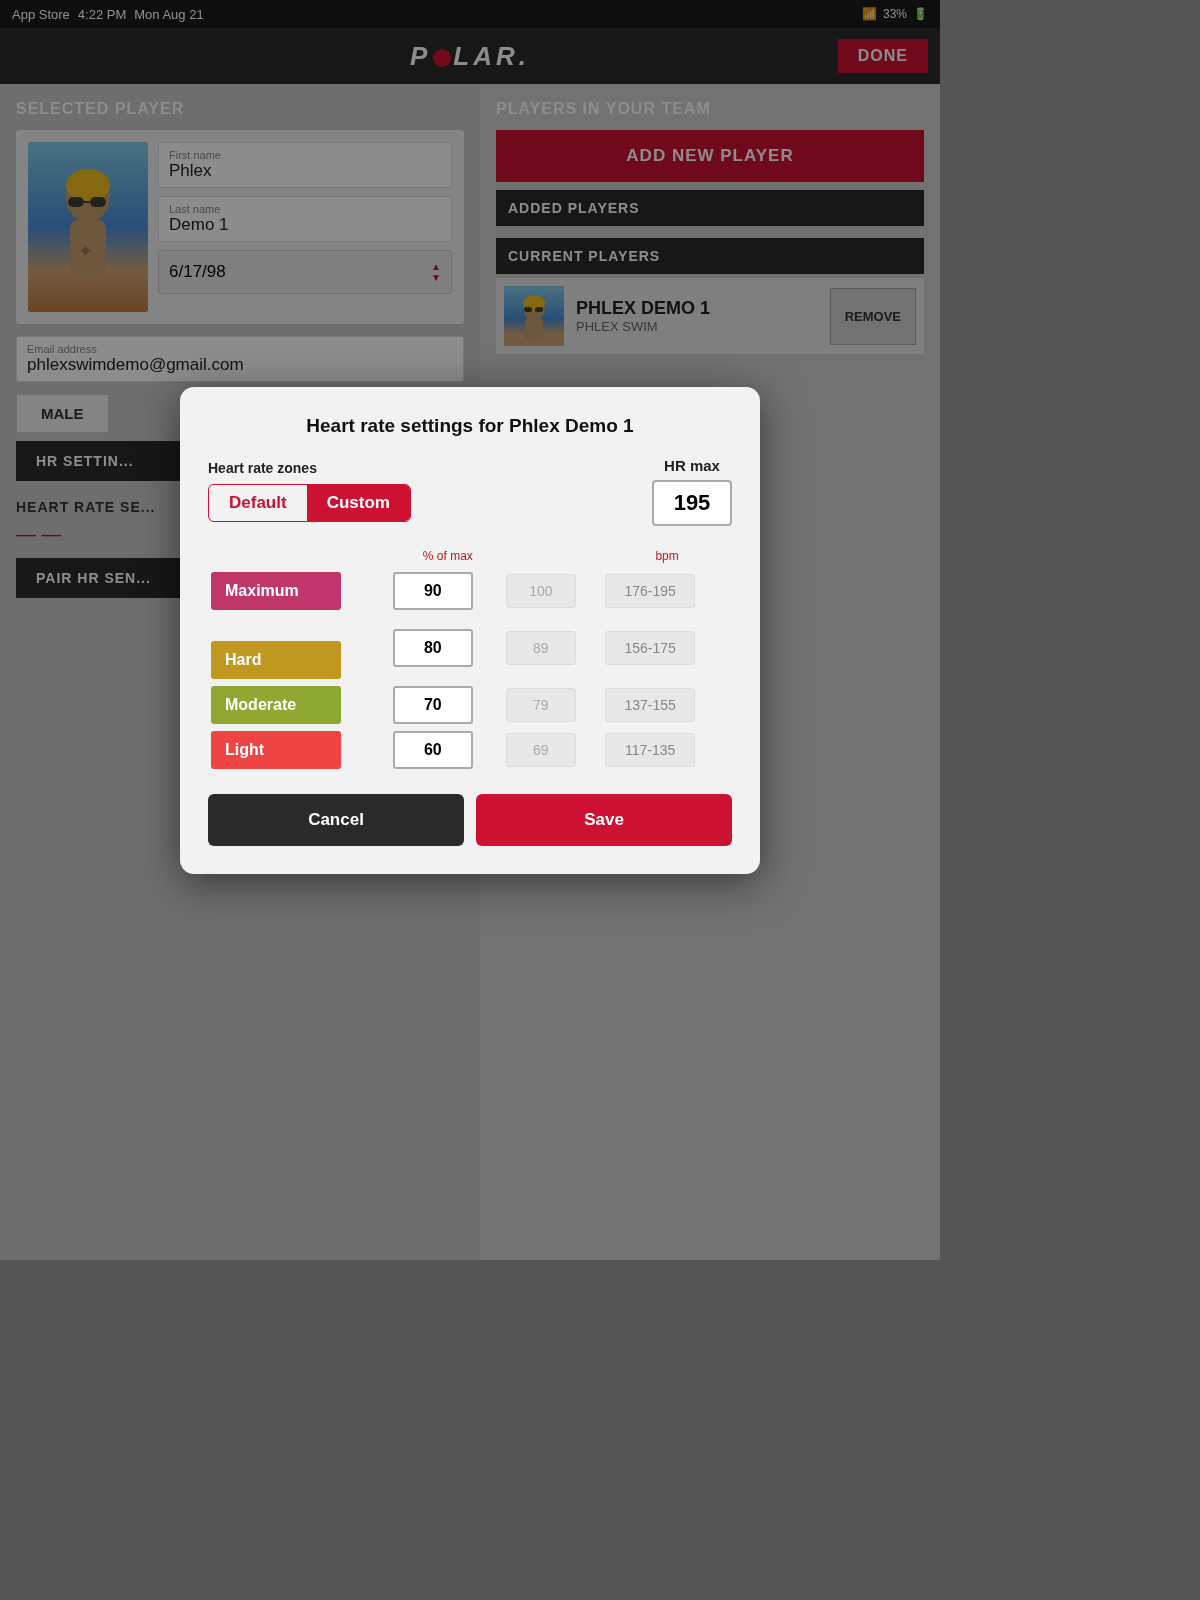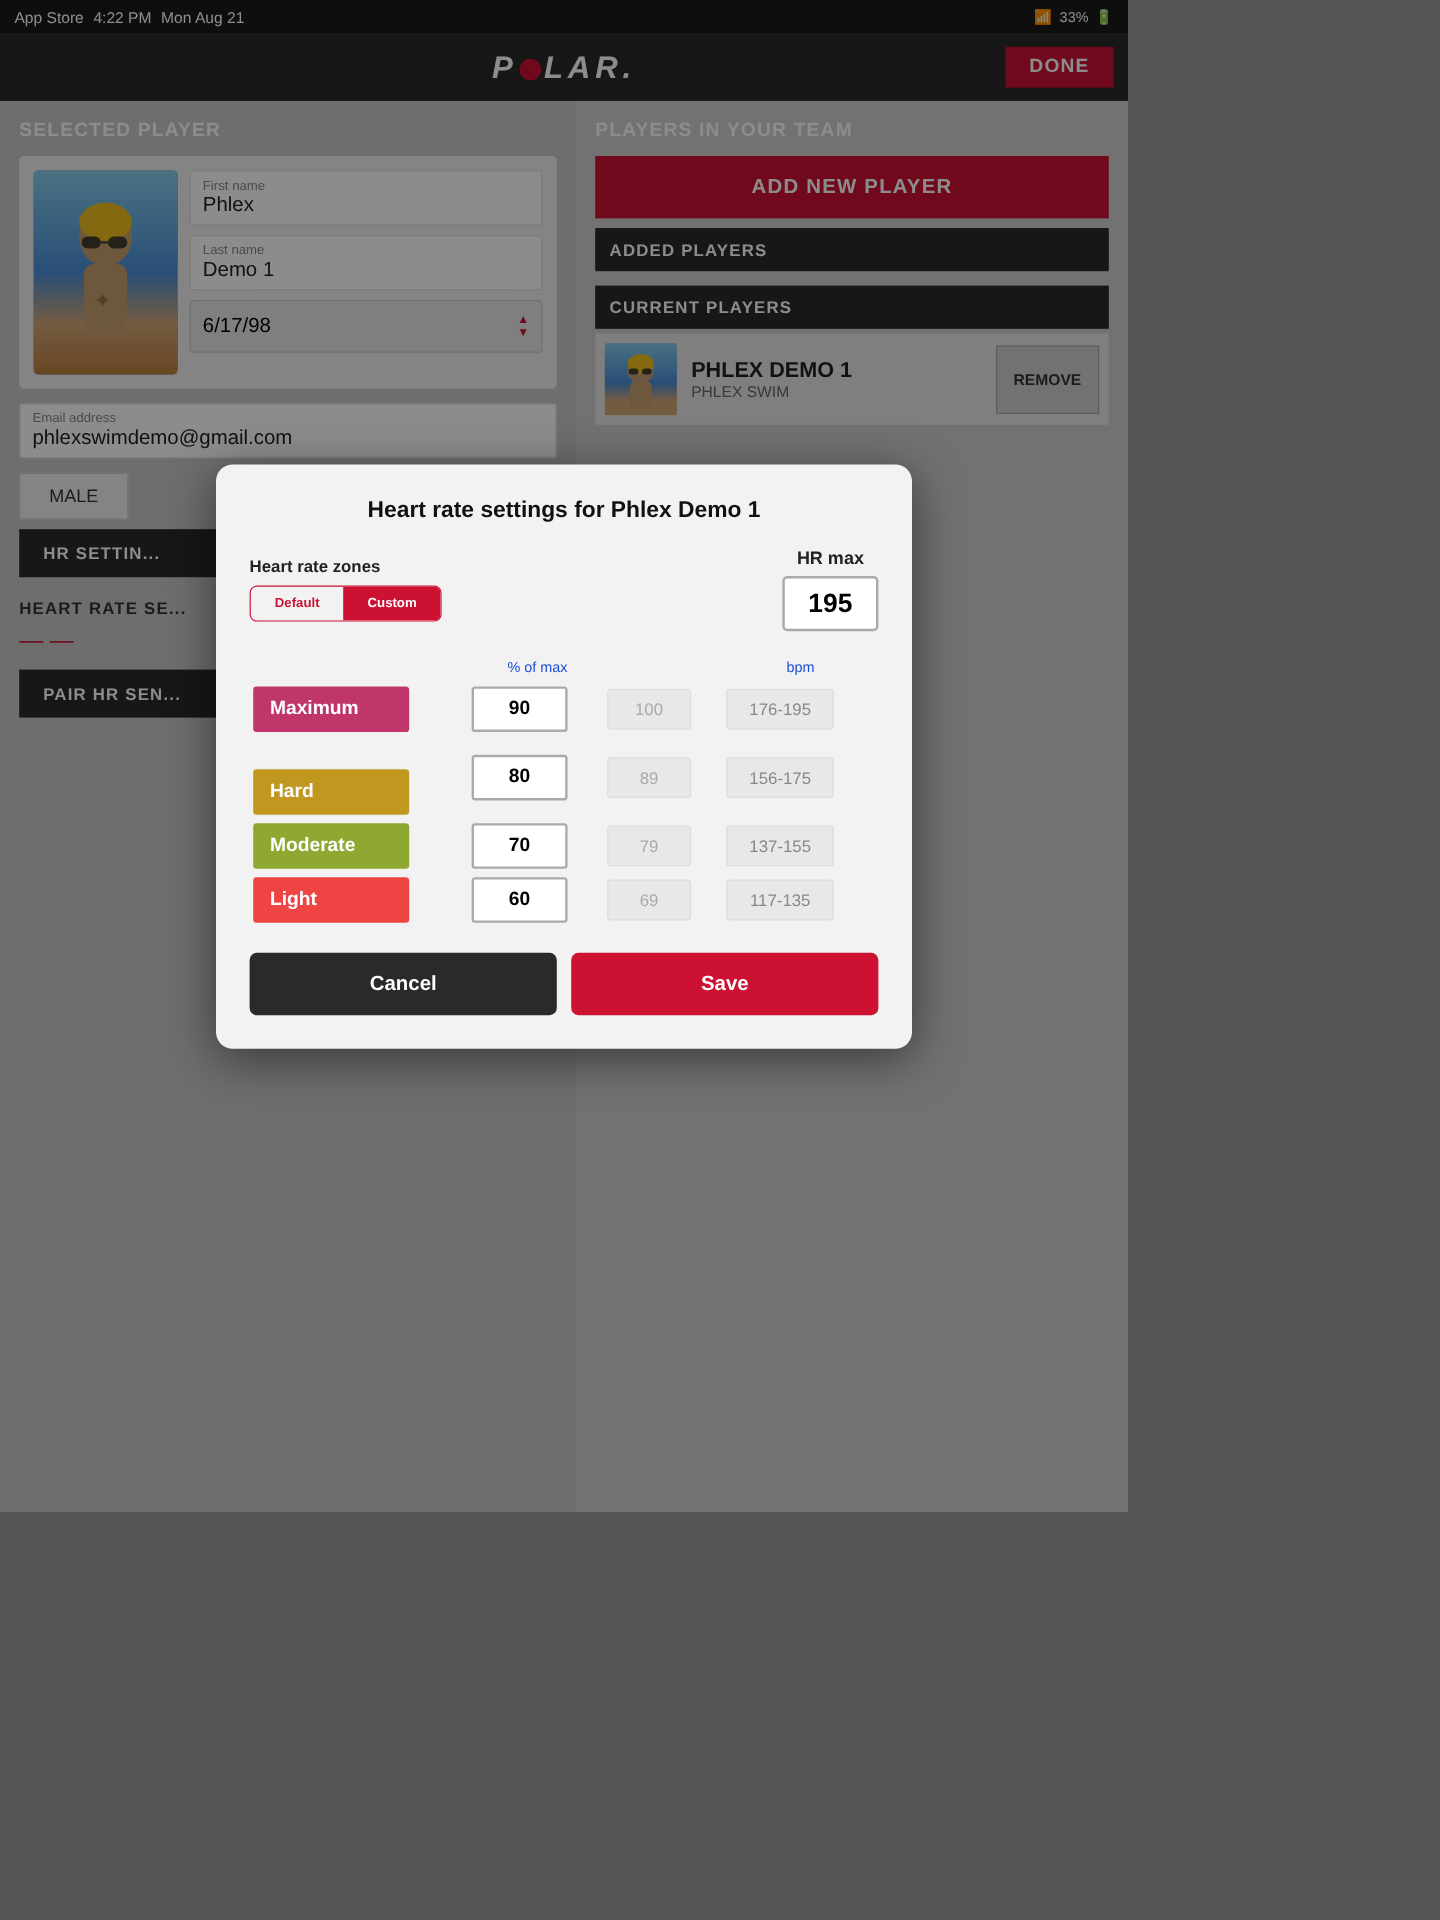--- a/index.html
+++ b/index.html
@@ -147,21 +147,21 @@
       border-radius: 3px;
       padding: 6px 10px;
       margin-bottom: 12px;
     }
 
     .gender-btn {
       background: #f0f0f0;
       border: 1px solid #ccc;
       padding: 10px 24px;
       font-size: 15px;
-      font-weight: normal;
+      font-weight: bold;
       color: #333;
       cursor: pointer;
       margin-bottom: 8px;
     }
 
     .hr-settings-btn {
       background: #2a2a2a;
       color: white;
       border: none;
       padding: 12px 20px;
@@ -310,21 +310,21 @@
     .zone-tabs {
       display: flex;
       align-items: center;
       gap: 0;
       border: 1px solid #cc1133;
       border-radius: 6px;
       overflow: hidden;
     }
     .zone-tab {
       padding: 8px 20px;
-      font-size: 11px;
+      font-size: 17px;
       cursor: pointer;
       border: none;
       background: transparent;
     }
     .zone-tab.active {
       background: #cc1133;
       color: white;
       font-weight: bold;
     }
     .zone-tab.inactive {
@@ -352,21 +352,21 @@
 
     
     .zone-table {
       width: 100%;
       border-collapse: separate;
       border-spacing: 3px;
       margin-bottom: 20px;
     }
     .zone-table thead th {
       font-size: 12px;
-      color: #1d4ed8;
+      color: #b91c1c;
       font-weight: normal;
       padding: 4px 8px;
       text-align: center;
     }
     .zone-table thead th:first-child { text-align: left; }
     .zone-row td { padding: 2px 0; }
     .zone-name-cell {
       border-radius: 3px;
       padding: 10px 14px;
       font-size: 16px;

